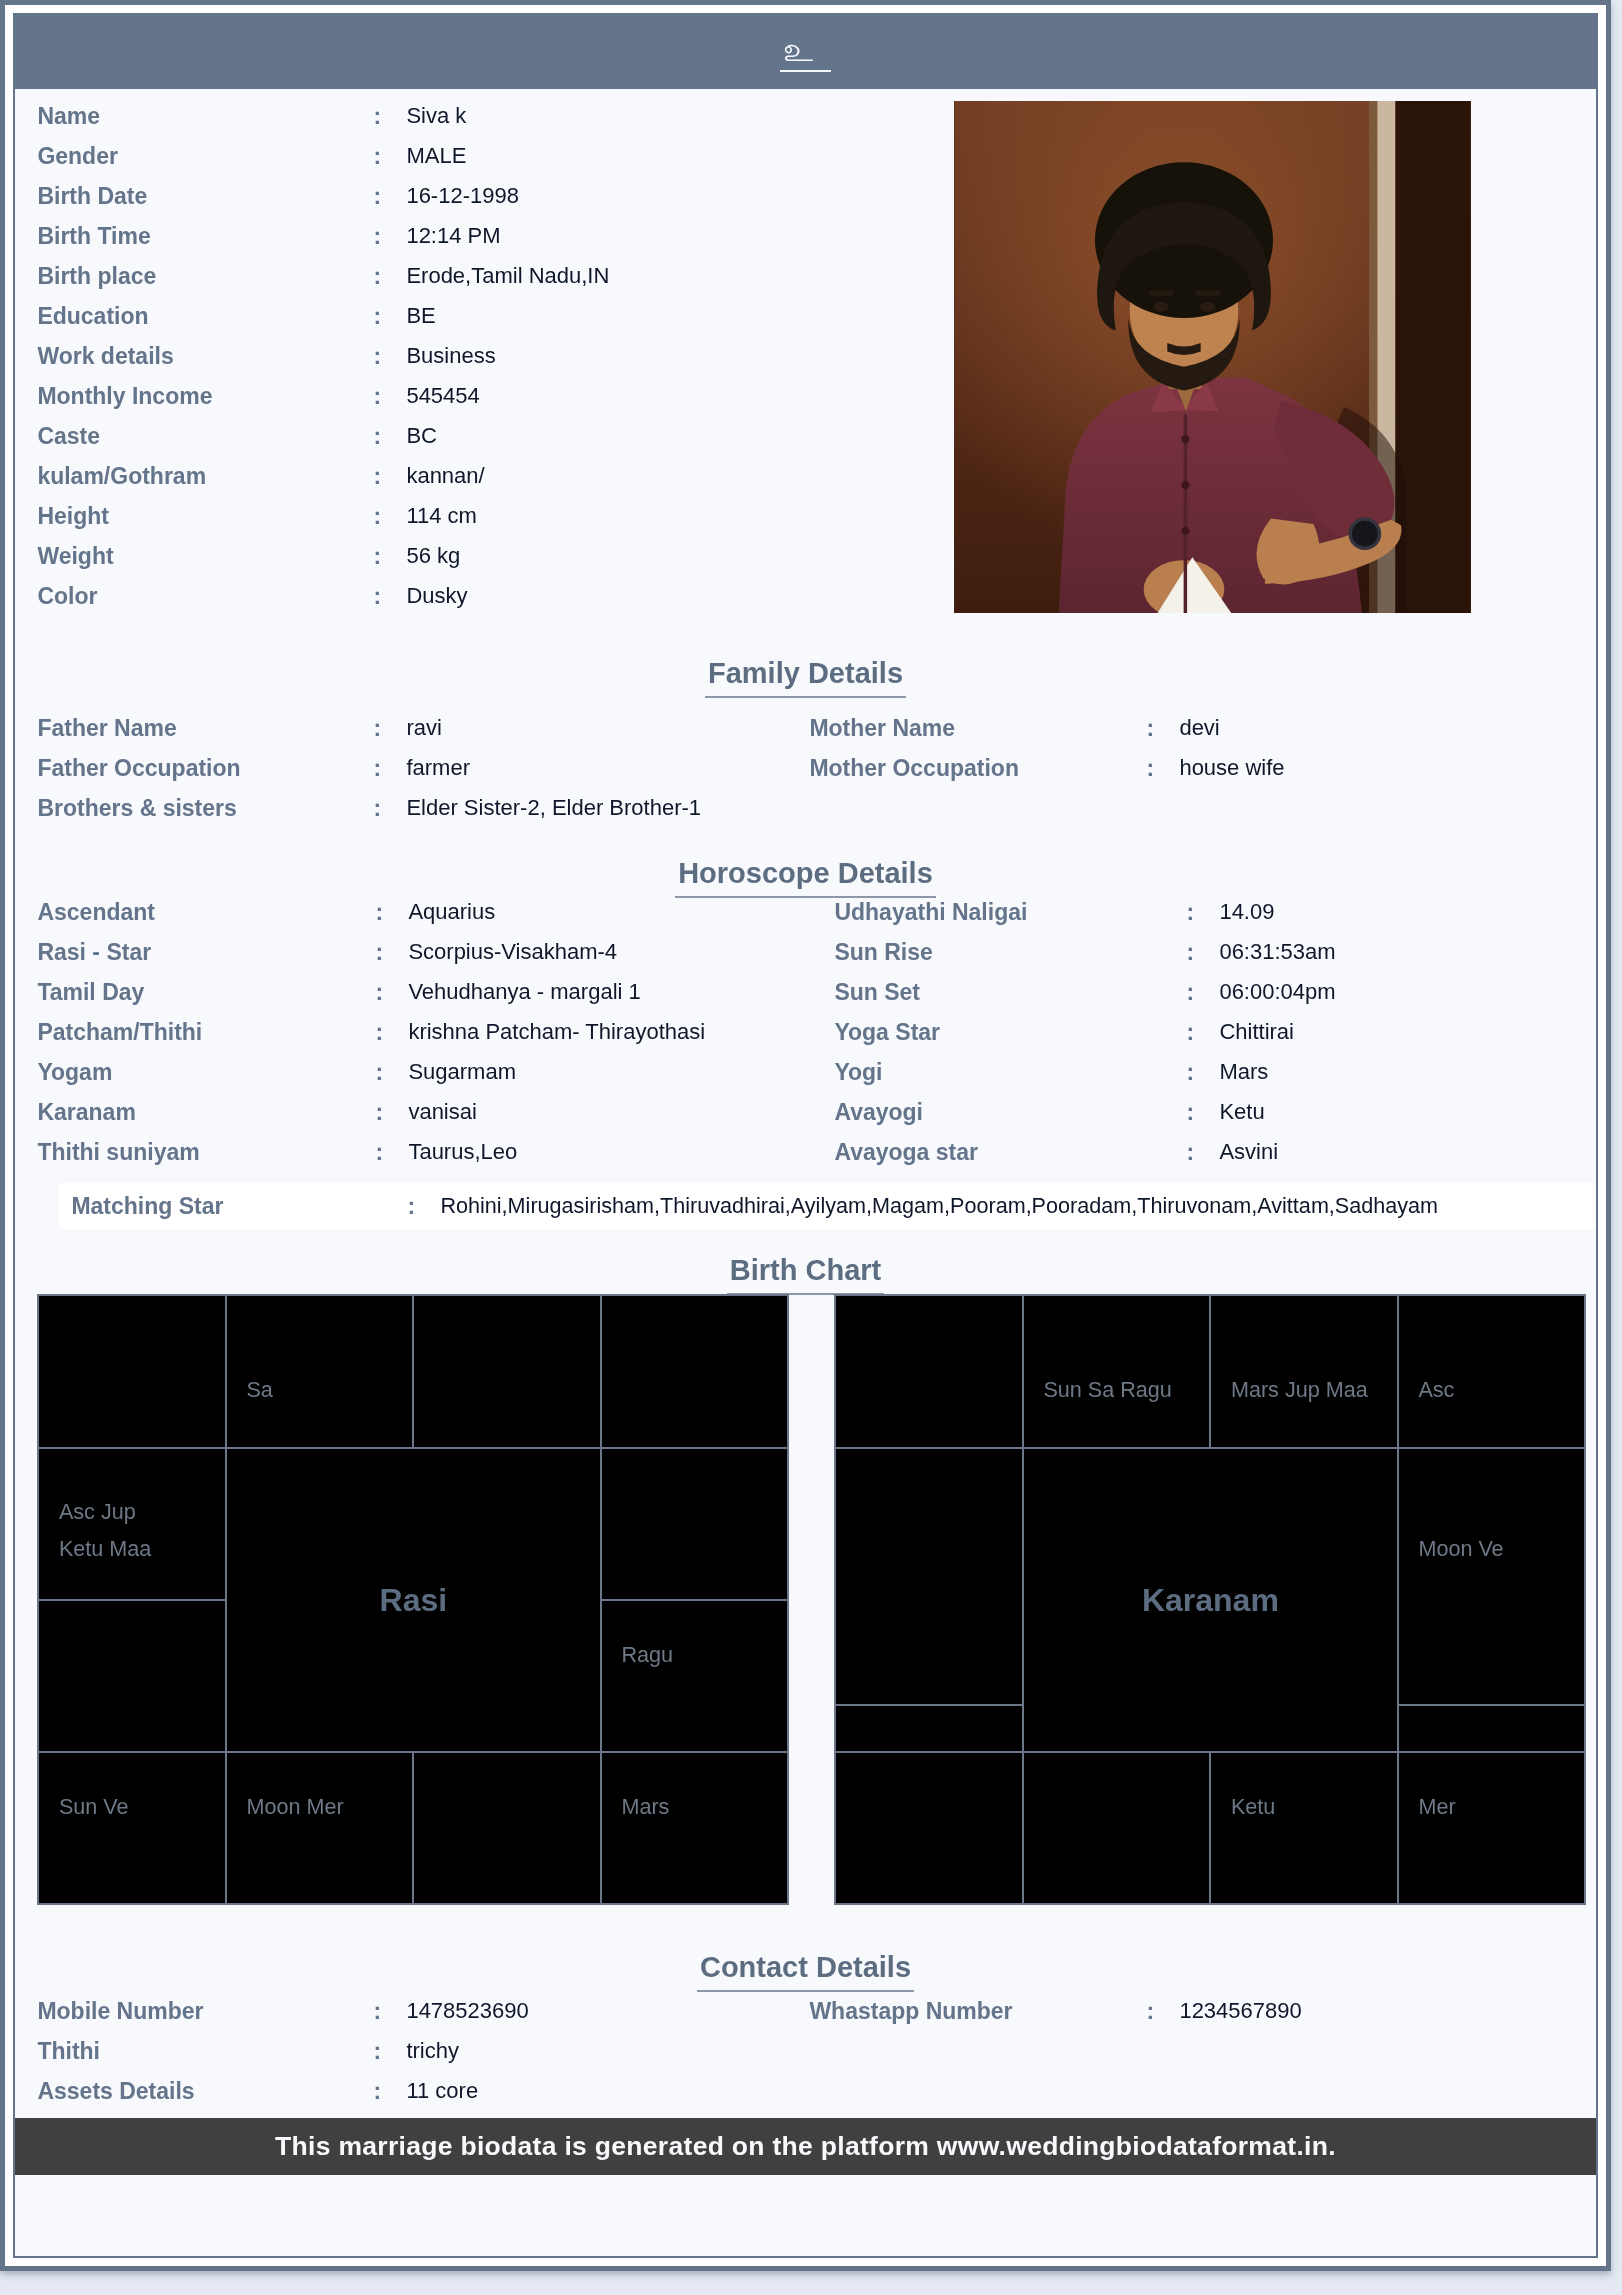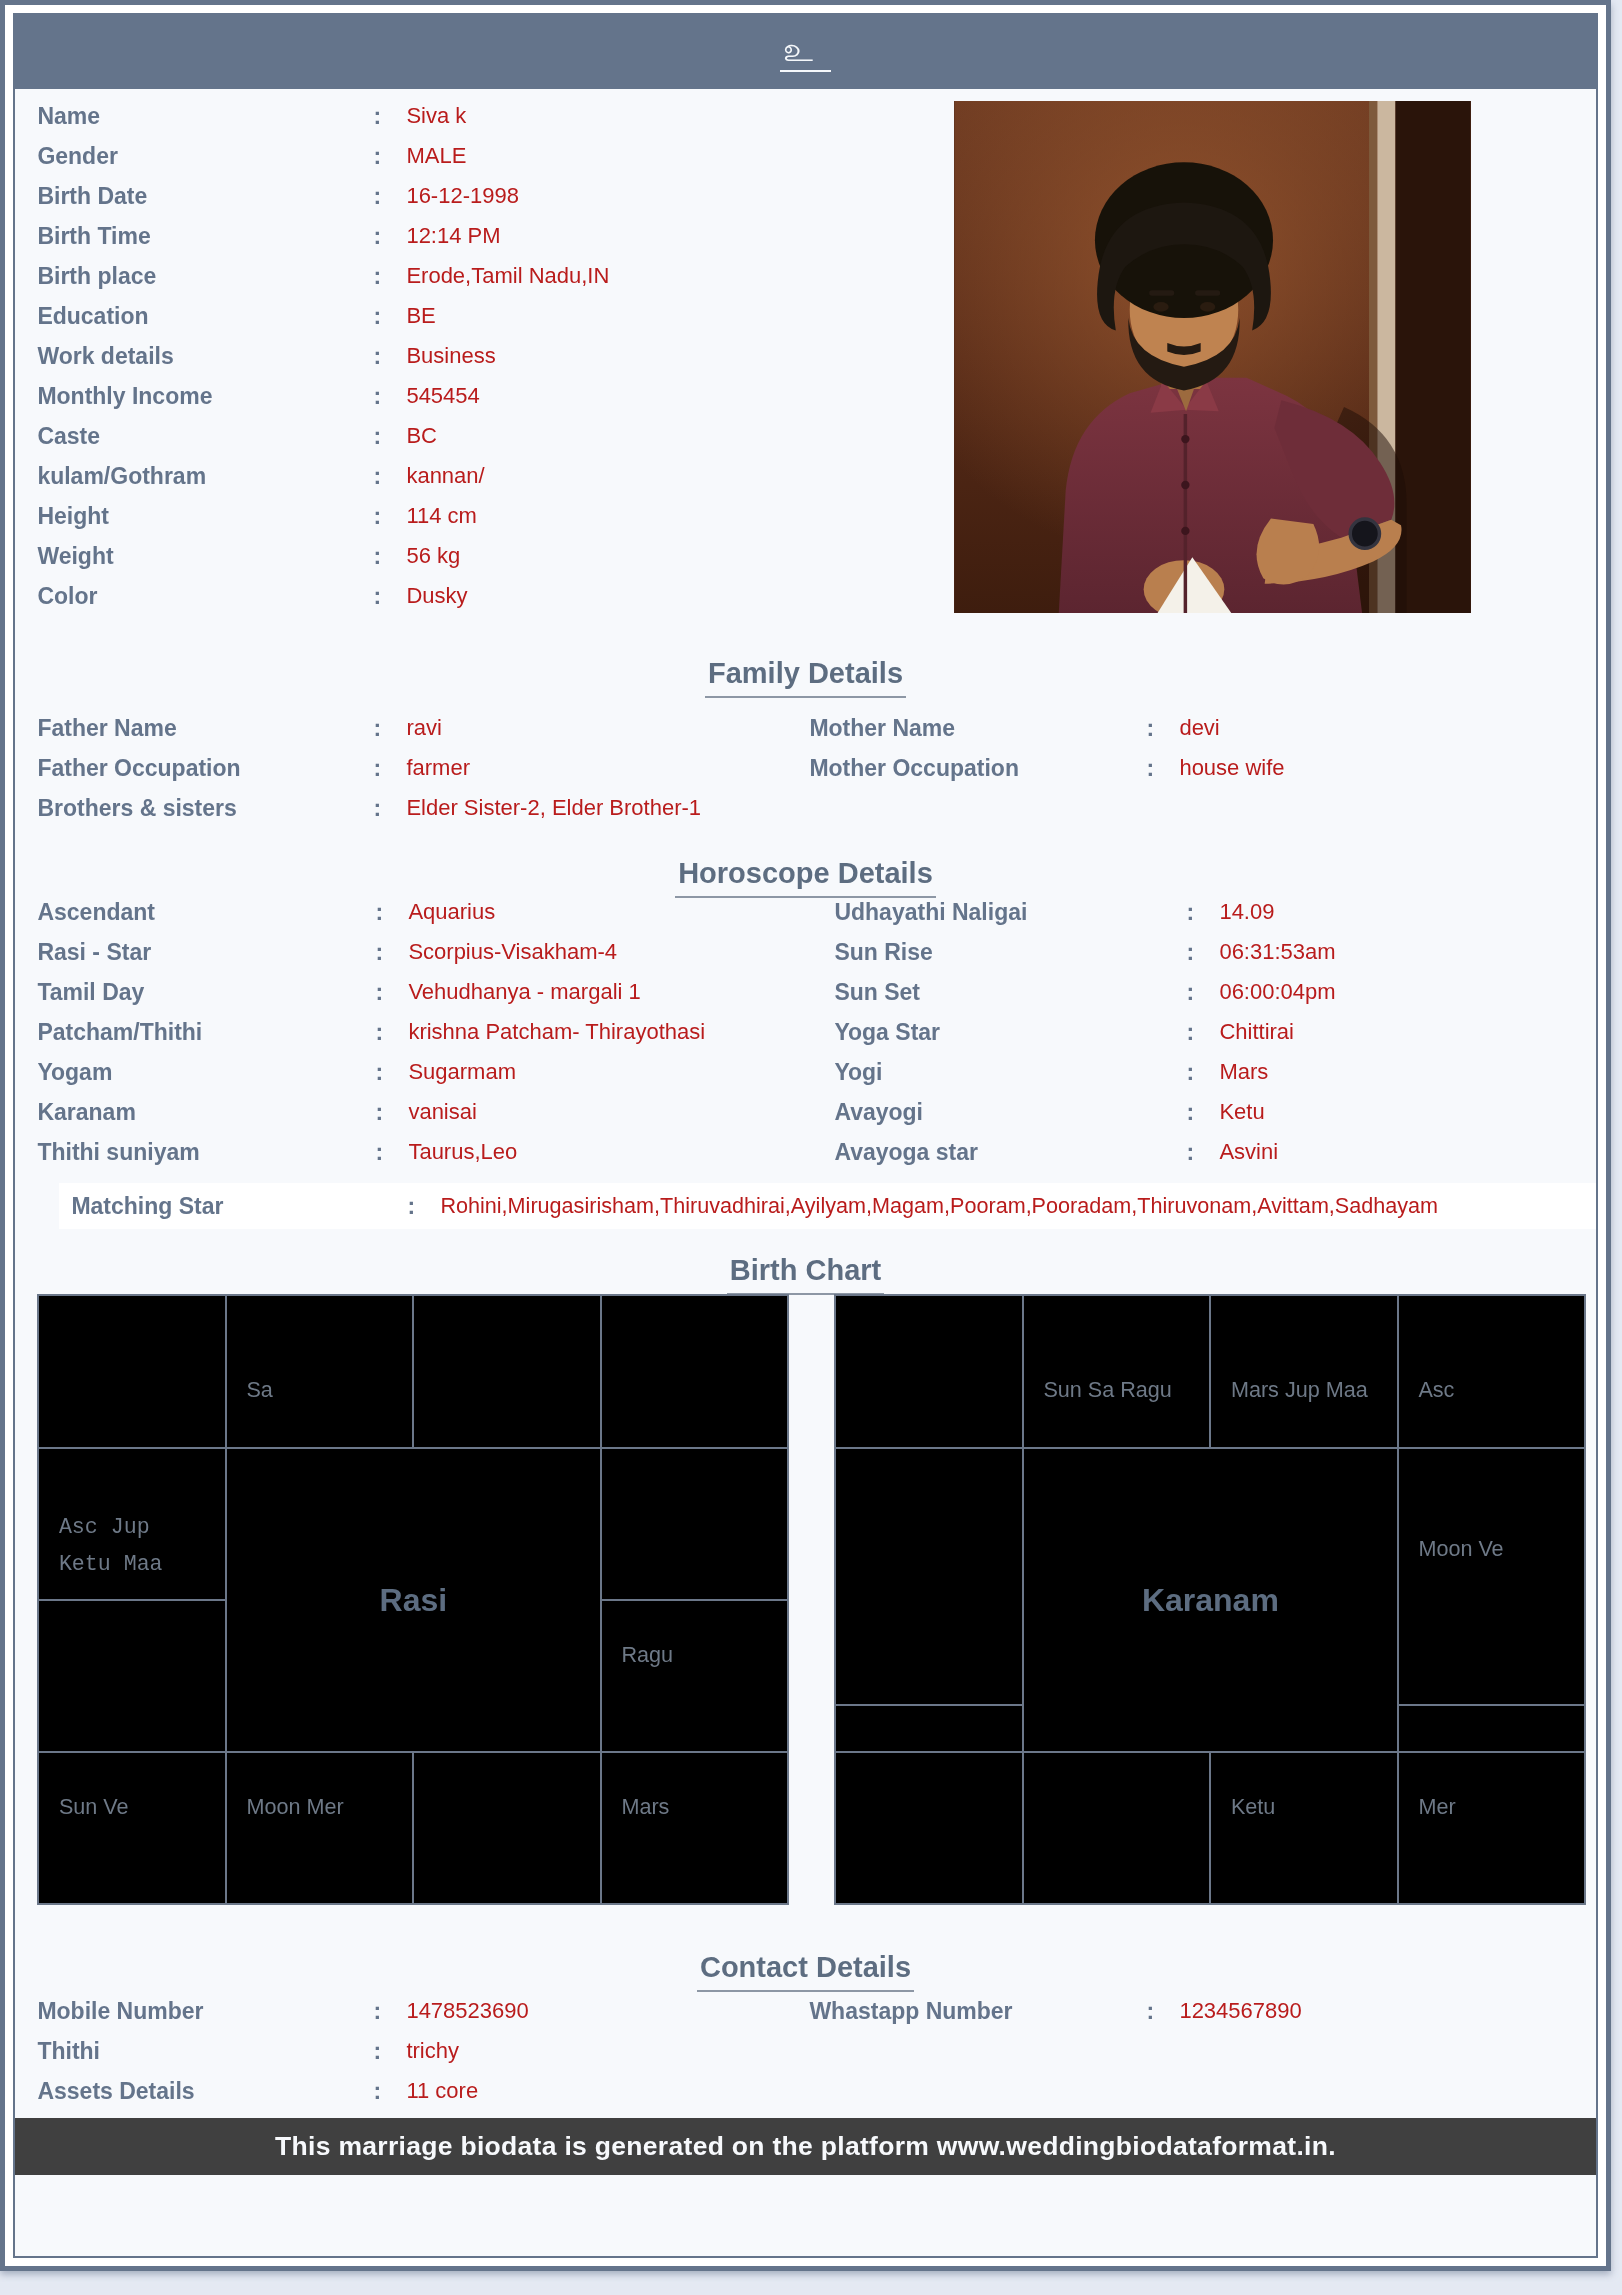--- a/index.html
+++ b/index.html
@@ -22,21 +22,21 @@
     display:flex;align-items:center;justify-content:center;
   }
   .symbol{
     color:#f5f8fb;font-size:33px;font-weight:400;line-height:1;
     border-bottom:2.8px solid #f5f8fb;padding:0 18px 4.2px 2.8px;
   }
   
   .row{display:flex;align-items:center;height:40px;}
   .lbl{width:336px;flex:0 0 auto;font-weight:700;color:#64748b;font-size:23px;}
   .col{width:33px;flex:0 0 auto;font-weight:700;color:#64748b;font-size:23px;}
-  .val{color:#b91c1c;font-size:22px;white-space:nowrap;}
+  .val{color:#0f172a;font-size:22px;white-space:nowrap;}
   .abs{position:absolute;}
   .personal{left:22px;top:81px;width:905px;}
   .photo{
     position:absolute;left:939px;top:86px;width:517px;height:512px;
     overflow:hidden;background:#4e2a1d;
   }
   .photo svg{display:block;width:100%;height:100%;}
   .sec-head{position:absolute;left:0;width:100%;text-align:center;}
   .sec-title{
     display:inline-block;font-size:29px;font-weight:700;color:#5d6d81;
@@ -63,21 +63,21 @@
     display:grid;grid-template-columns:1fr 1fr 1fr 1fr;
     border:1.4px solid #6b7789;background:#000000;
   }
   .chart.rasi{left:22px;grid-template-rows:25% 25% 25% 25%;}
   .chart.navamsam{left:819px;grid-template-rows:25.1% 42.1% 7.7% 25.1%;}
   .cell{
     border:1.4px solid #6b7789;color:#6e7987;font-size:21.6px;
     padding:35px 7px 0 19.5px;white-space:pre-line;line-height:1.75;
   }
   .cell.pt-top{padding-top:75px;}
-  .cell.pt-mid{padding-top:60px;font-family:Liberation Mono, monospace;}
+  .cell.pt-mid{padding-top:44px;}
   .cell.pt-deep{padding-top:81px;}
   .cell.r1c1{grid-area:1/1;} .cell.r1c2{grid-area:1/2;} .cell.r1c3{grid-area:1/3;} .cell.r1c4{grid-area:1/4;}
   .cell.r2c1{grid-area:2/1;} .cell.r2c4{grid-area:2/4;}
   .cell.r3c1{grid-area:3/1;} .cell.r3c4{grid-area:3/4;}
   .cell.r4c1{grid-area:4/1;} .cell.r4c2{grid-area:4/2;} .cell.r4c3{grid-area:4/3;} .cell.r4c4{grid-area:4/4;}
   .cell.center{
     grid-area:2/2/4/4;display:flex;align-items:center;justify-content:center;
     font-size:32px;font-weight:700;color:#5d6d81;padding:16px;line-height:1;
   }
   .footer-bar{

